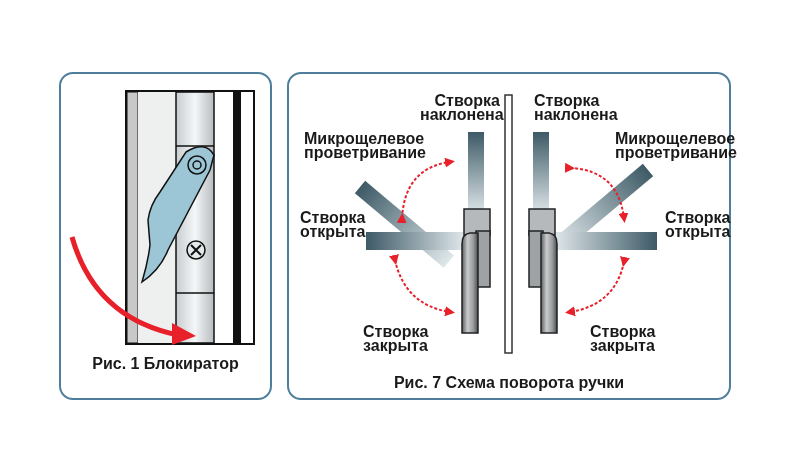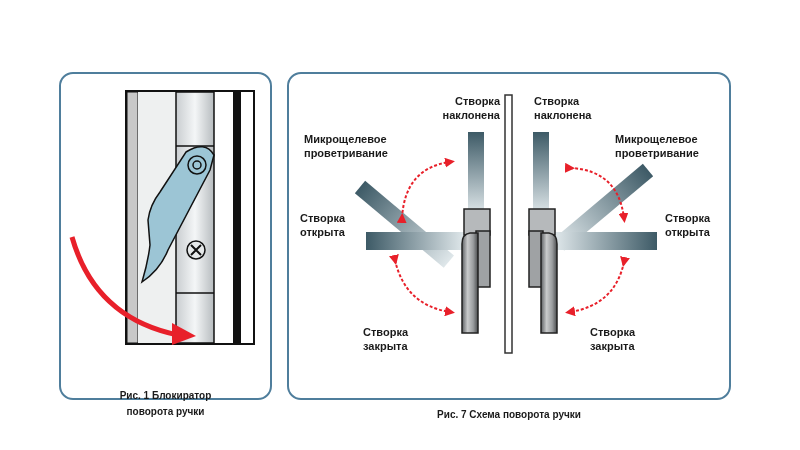--- a/index.html
+++ b/index.html
@@ -1,24 +1,24 @@
 <!DOCTYPE html>
 <html><head>
   <meta charset="utf-8">
   <style>
     html, body { margin: 0; padding: 0; background: #ffffff; }
     body { width: 800px; height: 450px; position: relative; overflow: hidden;
       font-family: "Liberation Sans", sans-serif; }
     .panel { position: absolute; border: 2px solid #4f7e9c; border-radius: 14px; background: #fff; box-sizing: border-box; }
     #panel1 { left: 59px; top: 72px; width: 213px; height: 328px; }
     #panel2 { left: 287px; top: 72px; width: 444px; height: 328px; }
-    .caption { position: absolute; font-weight: bold; font-size: 10px; color: #1a1a1a; text-align: center; line-height: 16px; margin-top: 32px; }
+    .caption { position: absolute; font-weight: bold; font-size: 16px; color: #1a1a1a; text-align: center; line-height: 16px; }
     #cap1 { left: 0; width: 100%; top: 282px; }
     #cap2 { left: 0; width: 100%; top: 301px; }
-    .lbl { position: absolute; font-weight: bold; font-size: 11px; color: #1a1a1a; line-height: 14px; white-space: nowrap; }
+    .lbl { position: absolute; font-weight: bold; font-size: 16px; color: #1a1a1a; line-height: 14px; white-space: nowrap; }
     .lbl.r { text-align: right; }
     .lbl.l { text-align: left; }
     svg { position: absolute; left: 0; top: 0; }
   </style>
 </head>
 <body>
 
 <svg width="800" height="450" viewBox="0 0 800 450">
   <defs>
     <linearGradient id="gVert" x1="0" y1="0" x2="0" y2="1">
@@ -100,21 +100,20 @@
     </g>
 
     <path d="M570,168 Q618,170 624,218" fill="none" stroke="#e8202a" stroke-width="2" stroke-dasharray="3,2" marker-end="url(#arrowHead)" marker-start="url(#arrowHead)"></path>
     <path d="M624,262 Q615,305 570,312" fill="none" stroke="#e8202a" stroke-width="2" stroke-dasharray="3,2" marker-end="url(#arrowHead)" marker-start="url(#arrowHead)"></path>
   </g>
 </svg>
 
 <div class="panel" id="panel1">
   <div class="caption" id="cap1">
     <div>Рис. 1 Блокиратор</div>
-    <div>поворота ручки</div>
   </div>
 </div>
 
 <div class="panel" id="panel2">
   <div class="caption" id="cap2">Рис. 7 Схема поворота ручки</div>
 </div>
 
 <style>
   #panel1, #panel2 { background: transparent; }
   svg { z-index: 1; }

